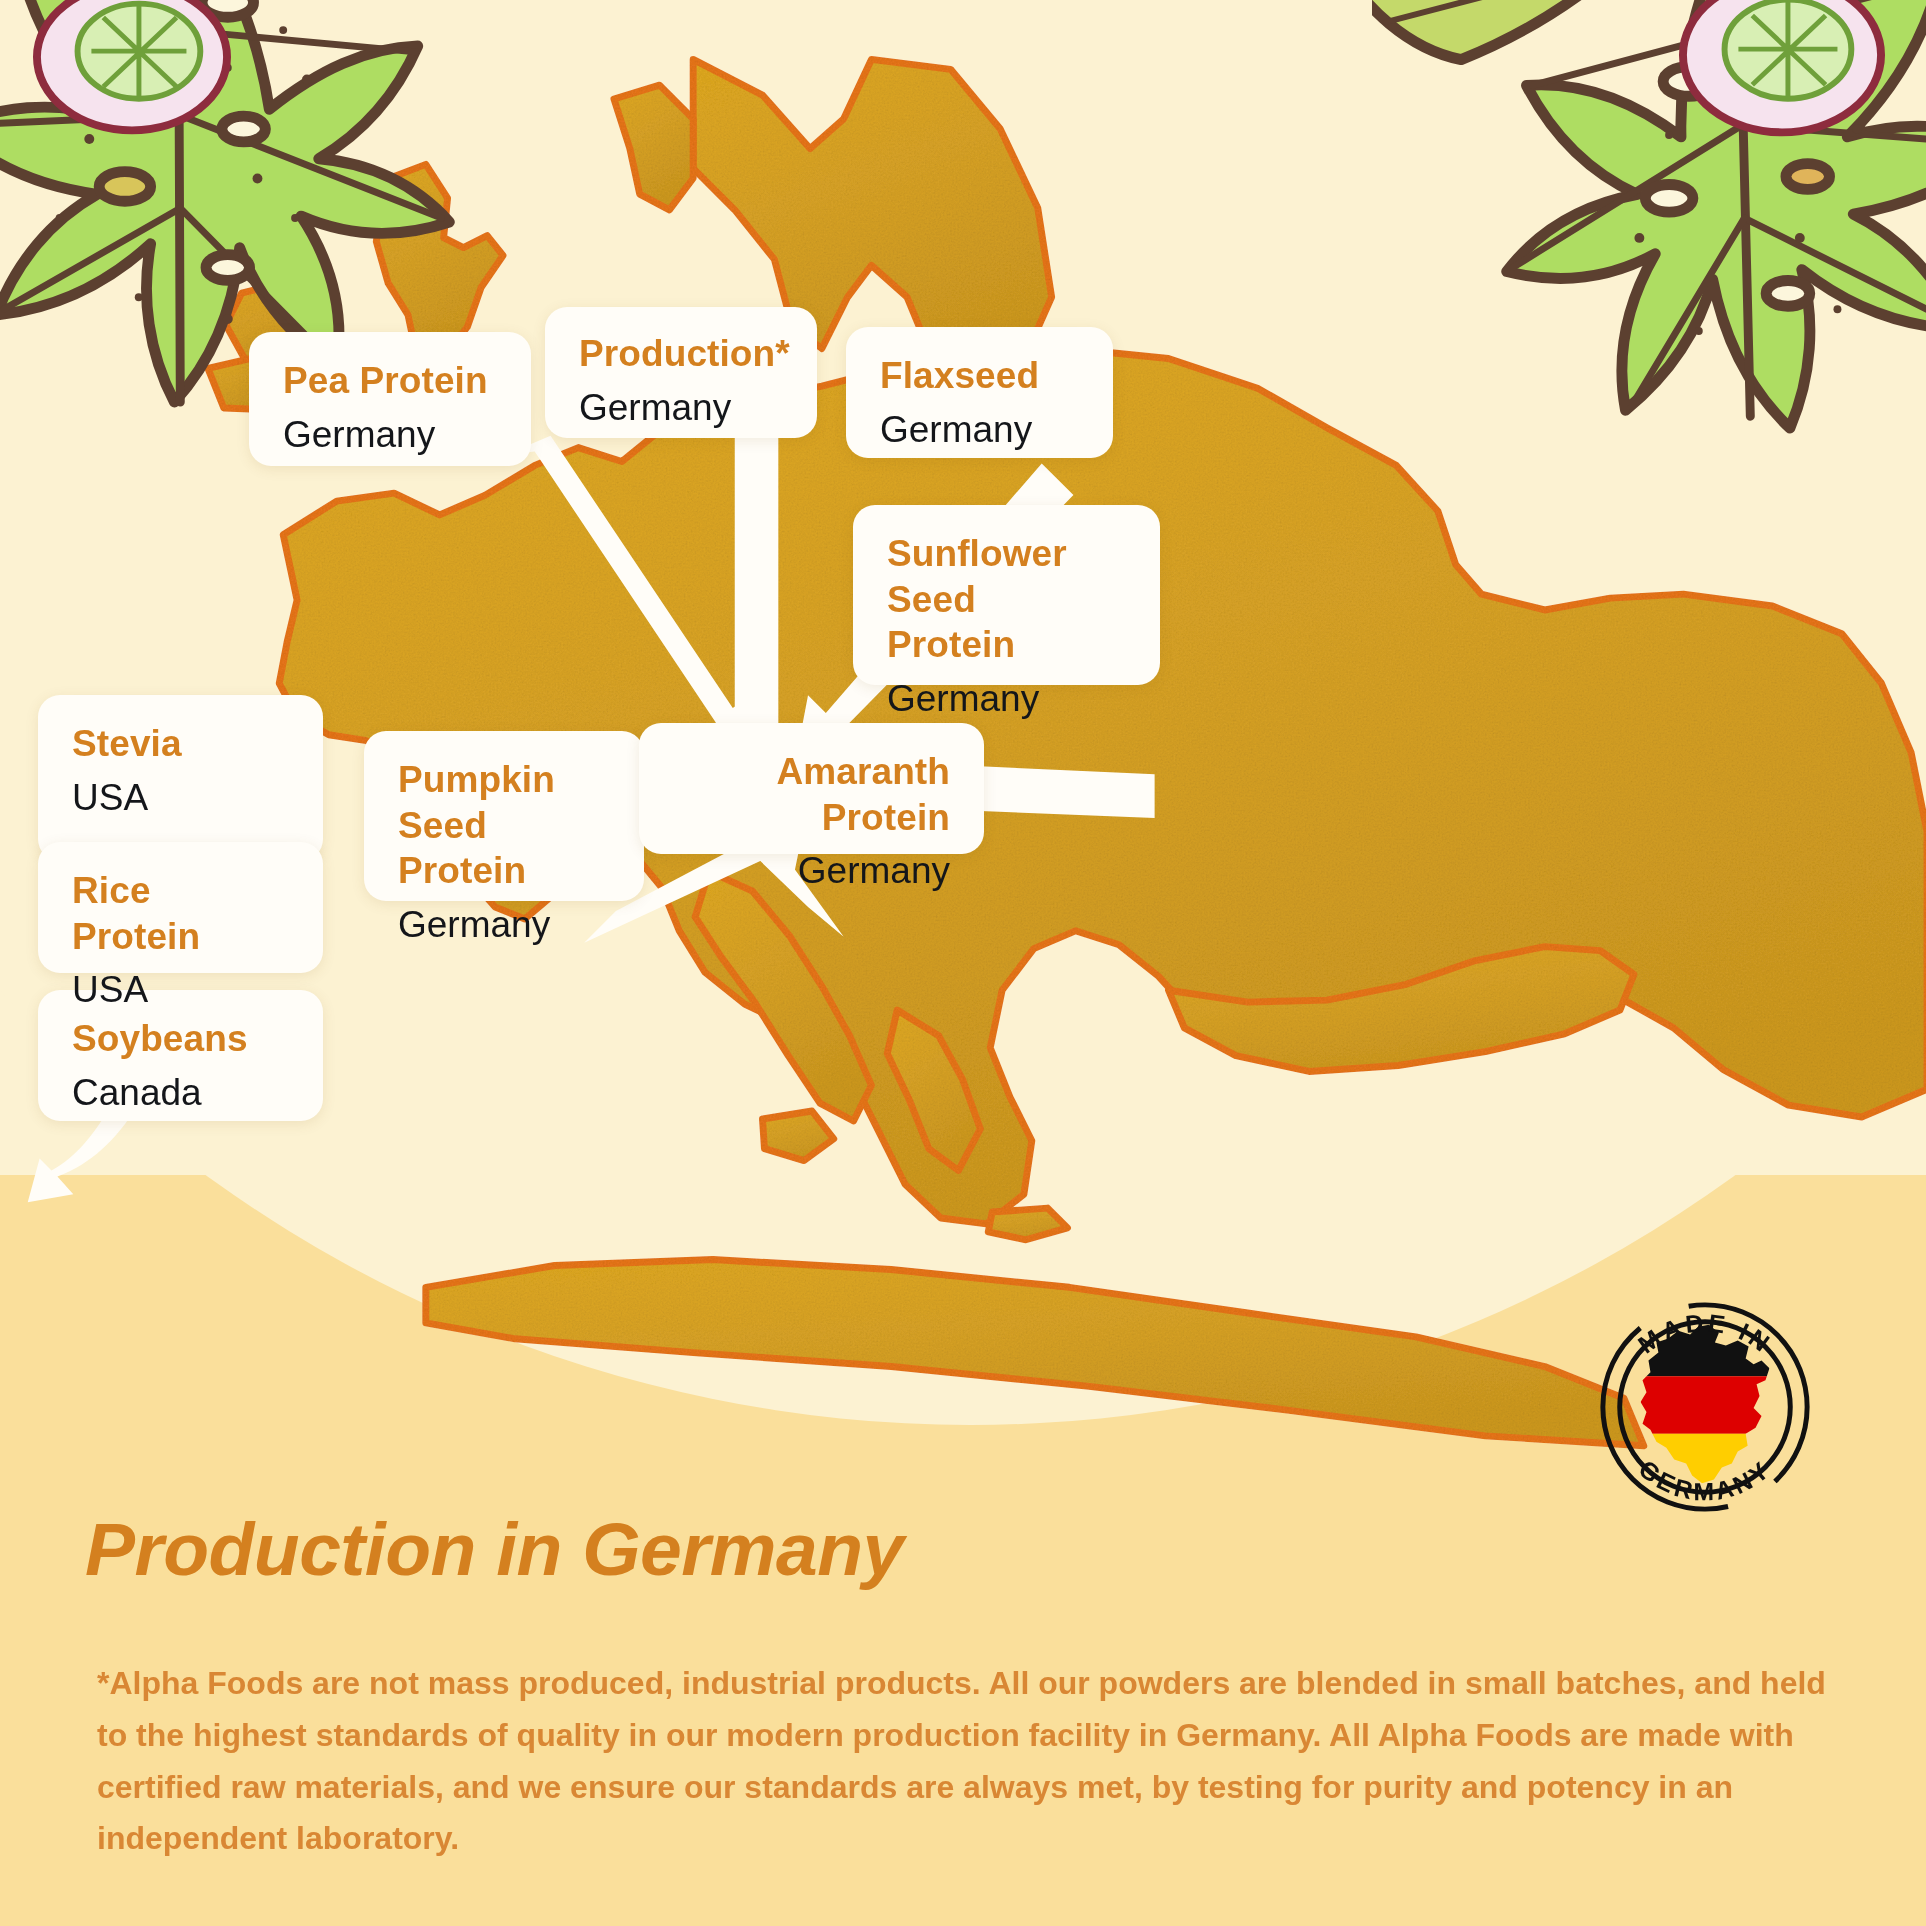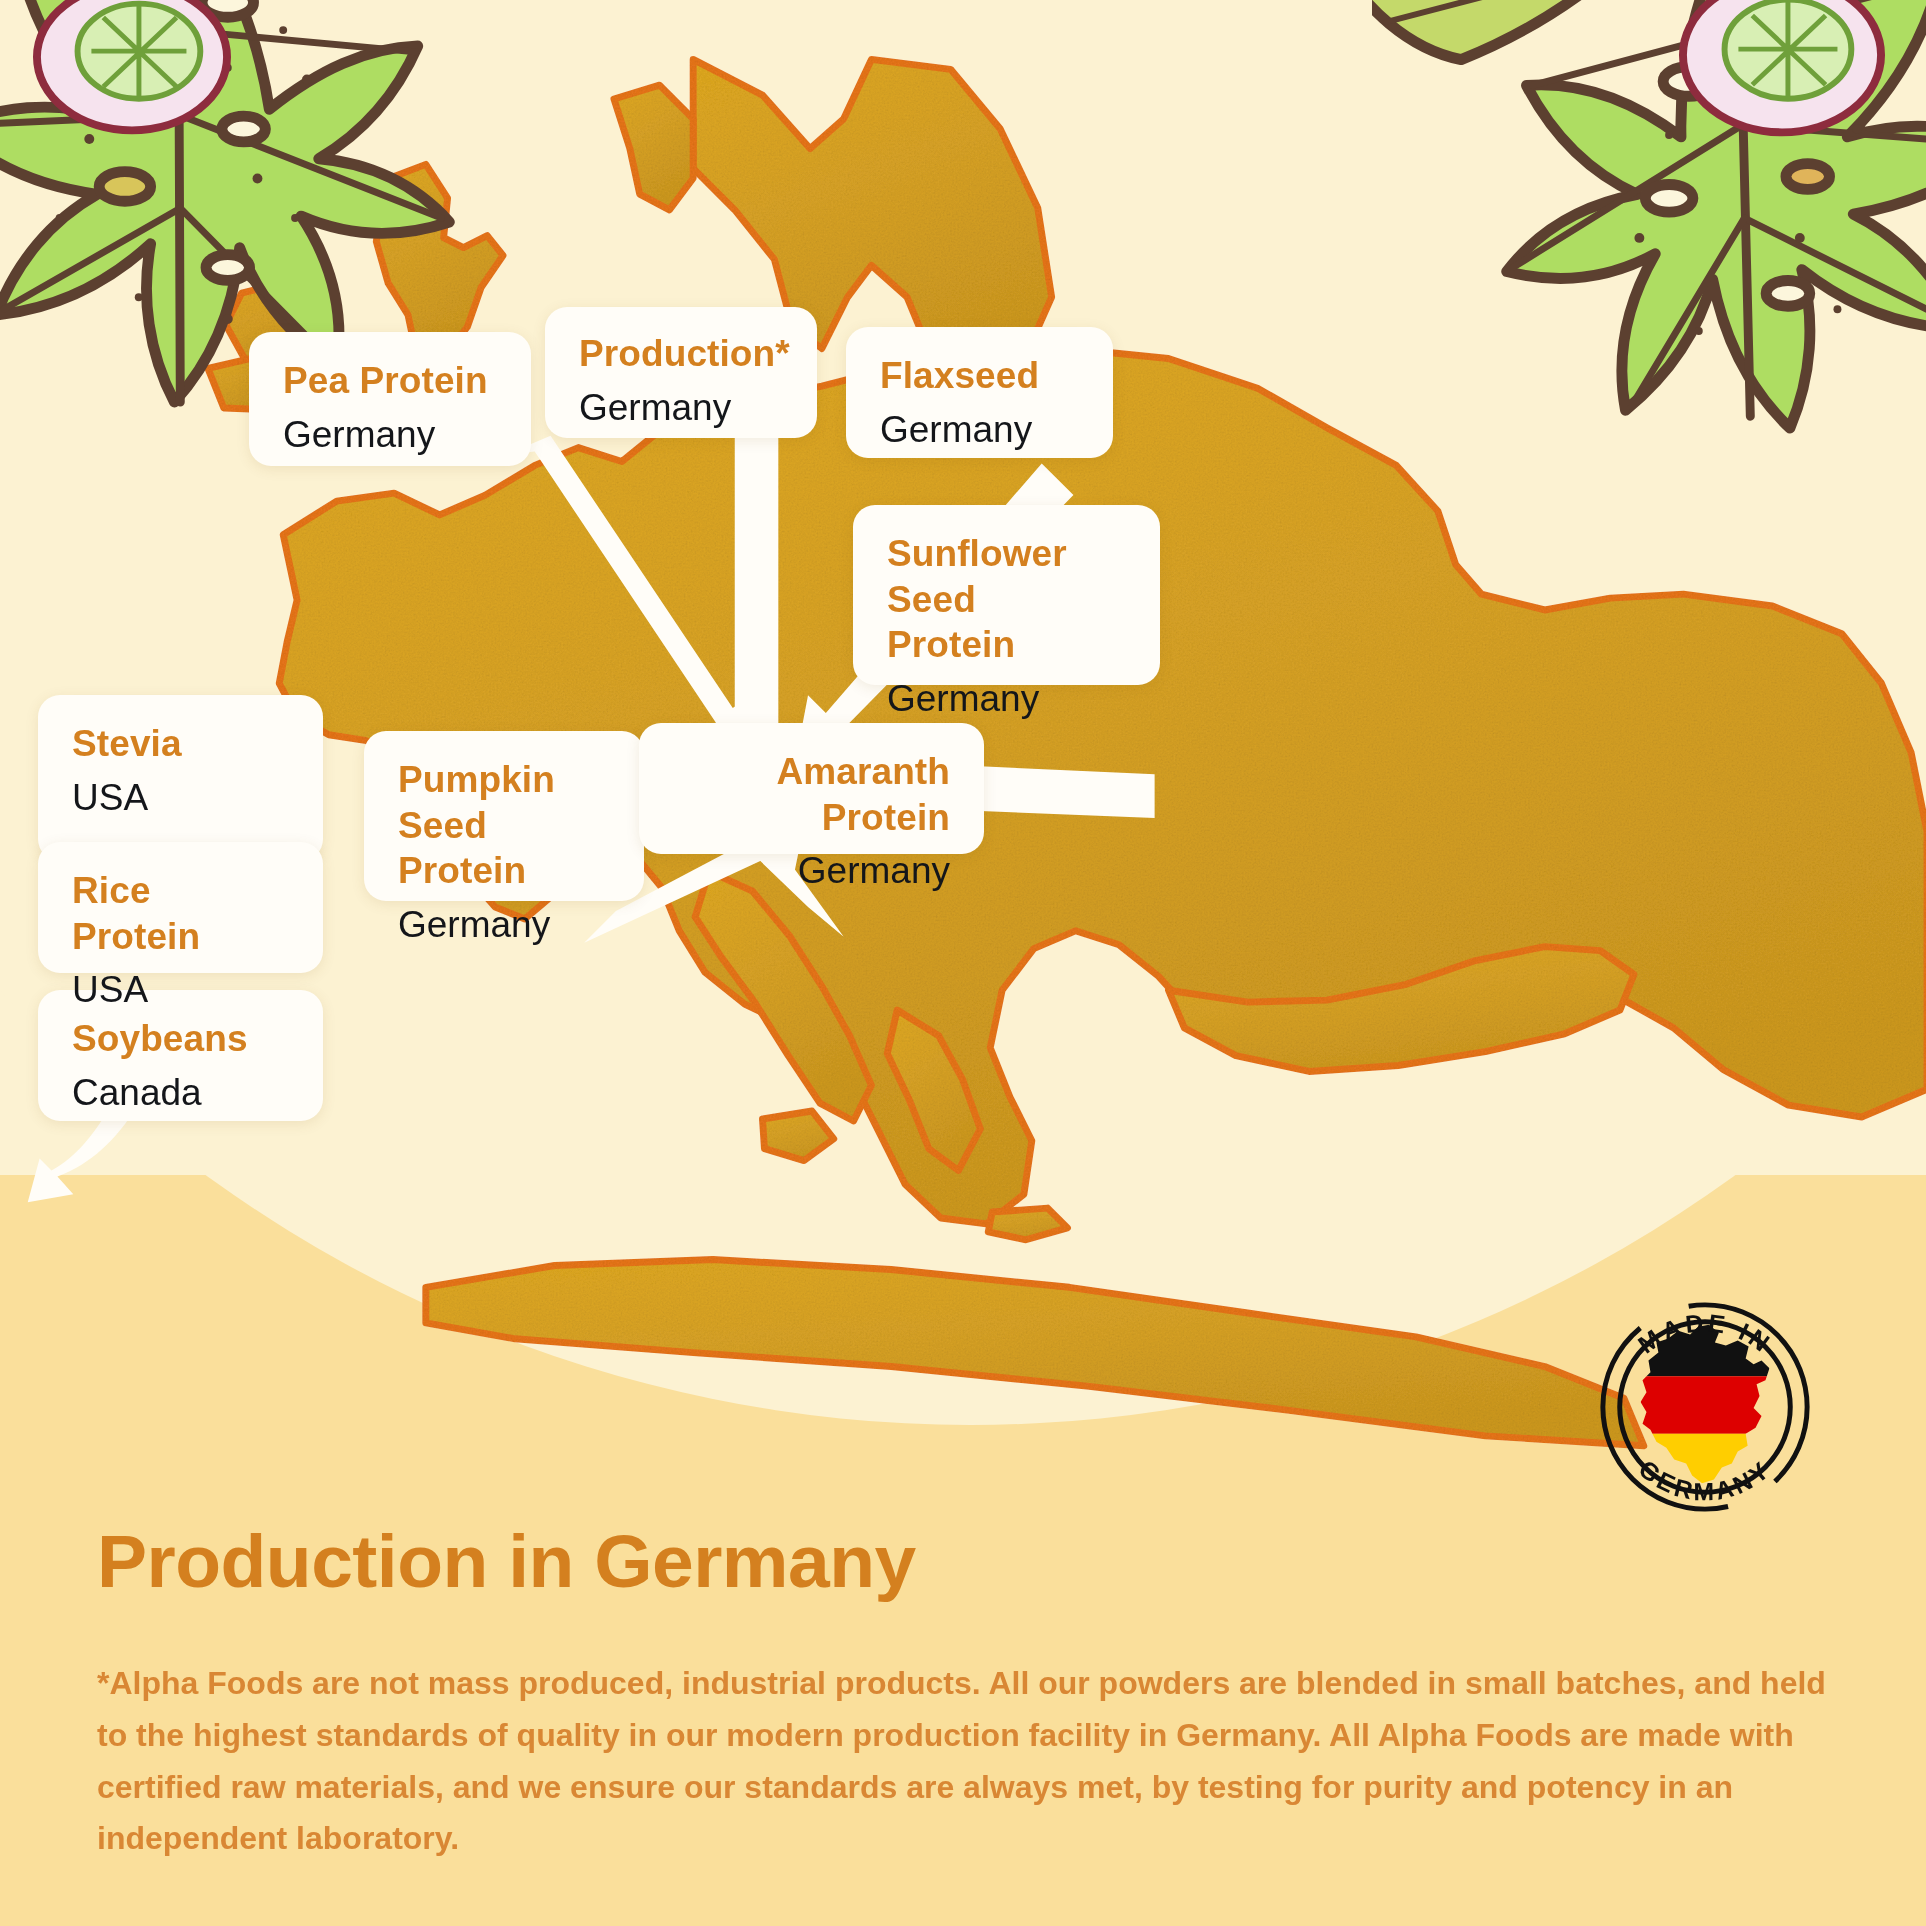--- a/index.html
+++ b/index.html
@@ -104,22 +104,23 @@
 
   
   .footer-title {
     position: absolute;
     left: 85px;
     top: 1512px;
     color: #D4801F;
     font-size: 75px;
     font-weight: bold;
     letter-spacing: -0.5px;
-    margin: 12px;
+    margin: 0;
     line-height: 1.0;
+    font-style: italic;
   }
   .footer-note {
     position: absolute;
     left: 85px;
     top: 1646px;
     width: 1742px;
     color: #D98734;
     font-size: 32px;
     font-weight: bold;
     line-height: 1.62;

